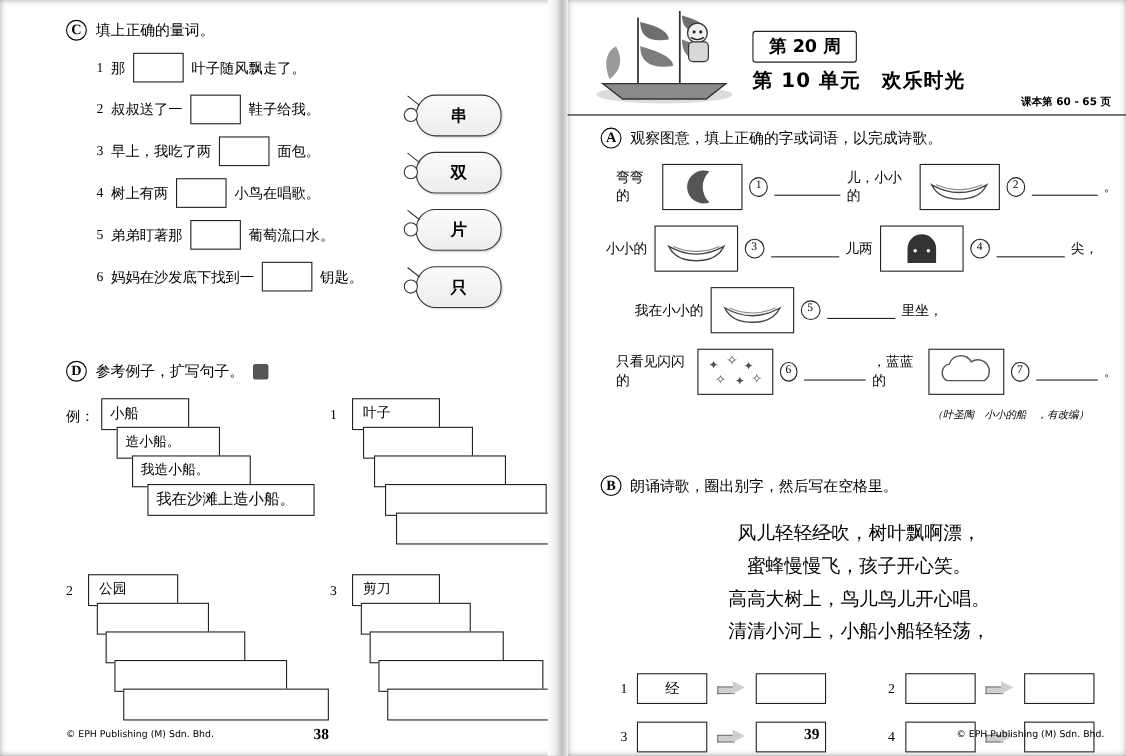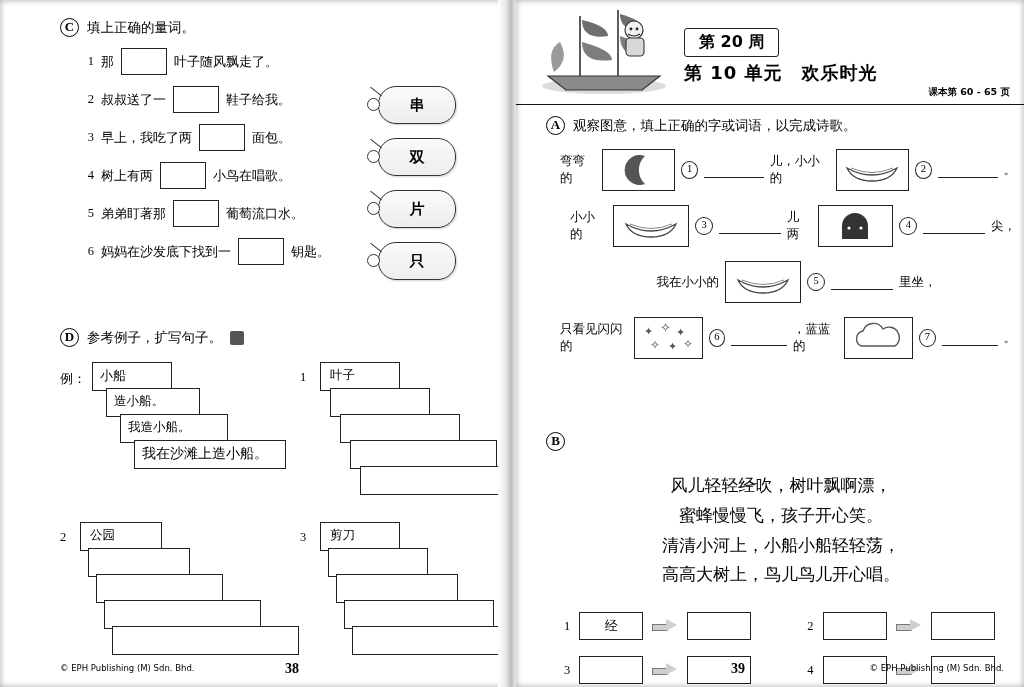--- a/index.html
+++ b/index.html
@@ -280,21 +280,21 @@
         <svg width="58" height="32" viewBox="0 0 58 32">
             <path d="M4 14 q25 14 50 0 q-6 13 -25 13 q-19 0 -25 -13 Z" fill="none" stroke="#444" stroke-width="1.3"></path>
             <path d="M8 14 q21 9 42 0" fill="none" stroke="#888" stroke-width="1"></path>
           </svg>
       </span>
       <span class="nm">2</span>
       <span class="ans" style="width:62px;"></span>
       <span class="zh">。</span>
     </div>
 
-    <div class="arow" style="margin-left:24px;">
+    <div class="arow" style="margin-left:5px;">
       <span class="zh">小小的</span>
       <span class="pic">
         <svg width="58" height="32" viewBox="0 0 58 32">
             <path d="M4 14 q25 14 50 0 q-6 13 -25 13 q-19 0 -25 -13 Z" fill="none" stroke="#444" stroke-width="1.3"></path>
             <path d="M8 14 q21 9 42 0" fill="none" stroke="#888" stroke-width="1"></path>
           </svg>
       </span>
       <span class="nm">3</span>
       <span class="ans" style="width:62px;"></span>
       <span class="zh">儿两</span>
@@ -303,21 +303,21 @@
             <path d="M27 4 a13 13 0 0 1 13 13 v13 h-26 v-13 a13 13 0 0 1 13 -13 Z" fill="#333"></path>
             <circle cx="21" cy="19" r="1.6" fill="#fff"></circle>
             <circle cx="33" cy="19" r="1.6" fill="#fff"></circle>
           </svg>
       </span>
       <span class="nm">4</span>
       <span class="ans" style="width:62px;"></span>
       <span class="zh">尖，</span>
     </div>
 
-    <div class="arow" style="margin-left:31px;justify-content:center;">
+    <div class="arow" style="margin-left:31px;">
       <span class="zh">我在小小的</span>
       <span class="pic">
         <svg width="58" height="32" viewBox="0 0 58 32">
             <path d="M4 14 q25 14 50 0 q-6 13 -25 13 q-19 0 -25 -13 Z" fill="none" stroke="#444" stroke-width="1.3"></path>
             <path d="M8 14 q21 9 42 0" fill="none" stroke="#888" stroke-width="1"></path>
           </svg>
       </span>
       <span class="nm">5</span>
       <span class="ans" style="width:62px;"></span>
       <span class="zh">里坐，</span>
@@ -341,34 +341,36 @@
       <span class="pic">
         <svg width="60" height="32" viewBox="0 0 60 32">
             <path d="M12 24 a8 8 0 0 1 2 -15 a11 11 0 0 1 20 -2 a9 9 0 0 1 12 17 Z" fill="none" stroke="#555" stroke-width="1.3"></path>
           </svg>
       </span>
       <span class="nm">7</span>
       <span class="ans" style="width:62px;"></span>
       <span class="zh">。</span>
     </div>
 
+    <div class="credit zh">（叶圣陶　小小的船　，有改编）</div>
   </div>
 
   <div class="R-B">
     <div class="sec-head">
       <span class="sec-letter">B</span>
+      <span class="zh">朗诵诗歌，圈出别字，然后写在空格里。</span>
     </div>
 
     <div class="poem">
       <div>
         <span class="zh">风儿轻轻</span><span class="zh strike">经</span><span class="zh">吹，树叶飘啊漂，</span>
       </div>
       <div class="zh">蜜蜂慢慢飞，孩子开心笑。</div>
+      <div class="zh">高高大树上，鸟儿鸟儿开心唱。</div>
       <div class="zh">清清小河上，小船小船轻轻荡，</div>
-      <div class="zh">高高大树上，鸟儿鸟儿开心唱。</div>
     </div>
 
     <div style="display:flex;gap:56px;margin:22px 0 0 18px;">
       <div class="brow">
         <span class="num">1</span>
         <span class="bbox zh">经</span>
         <span class="arrow"></span>
         <span class="bbox"></span>
       </div>
       <div class="brow">

